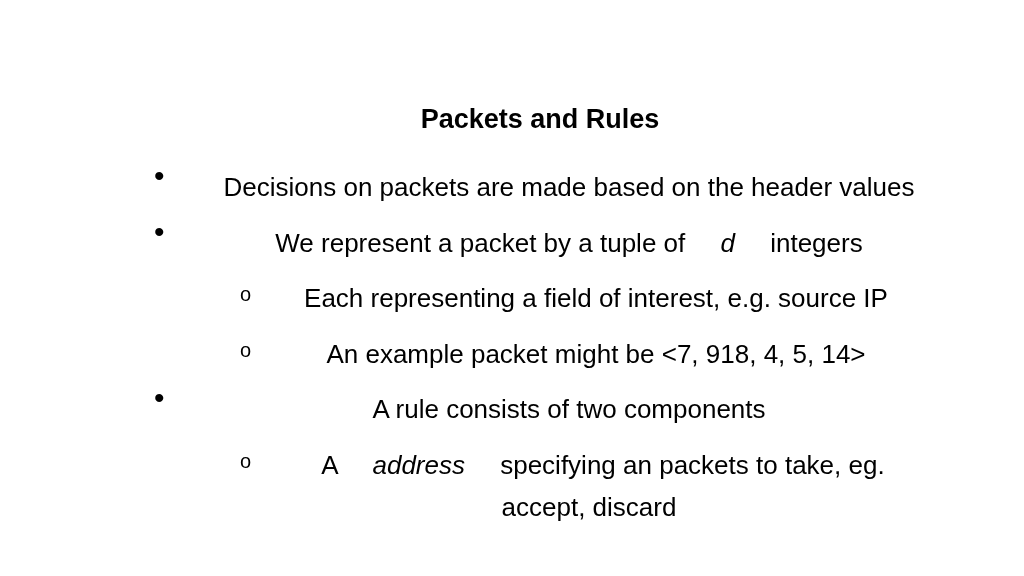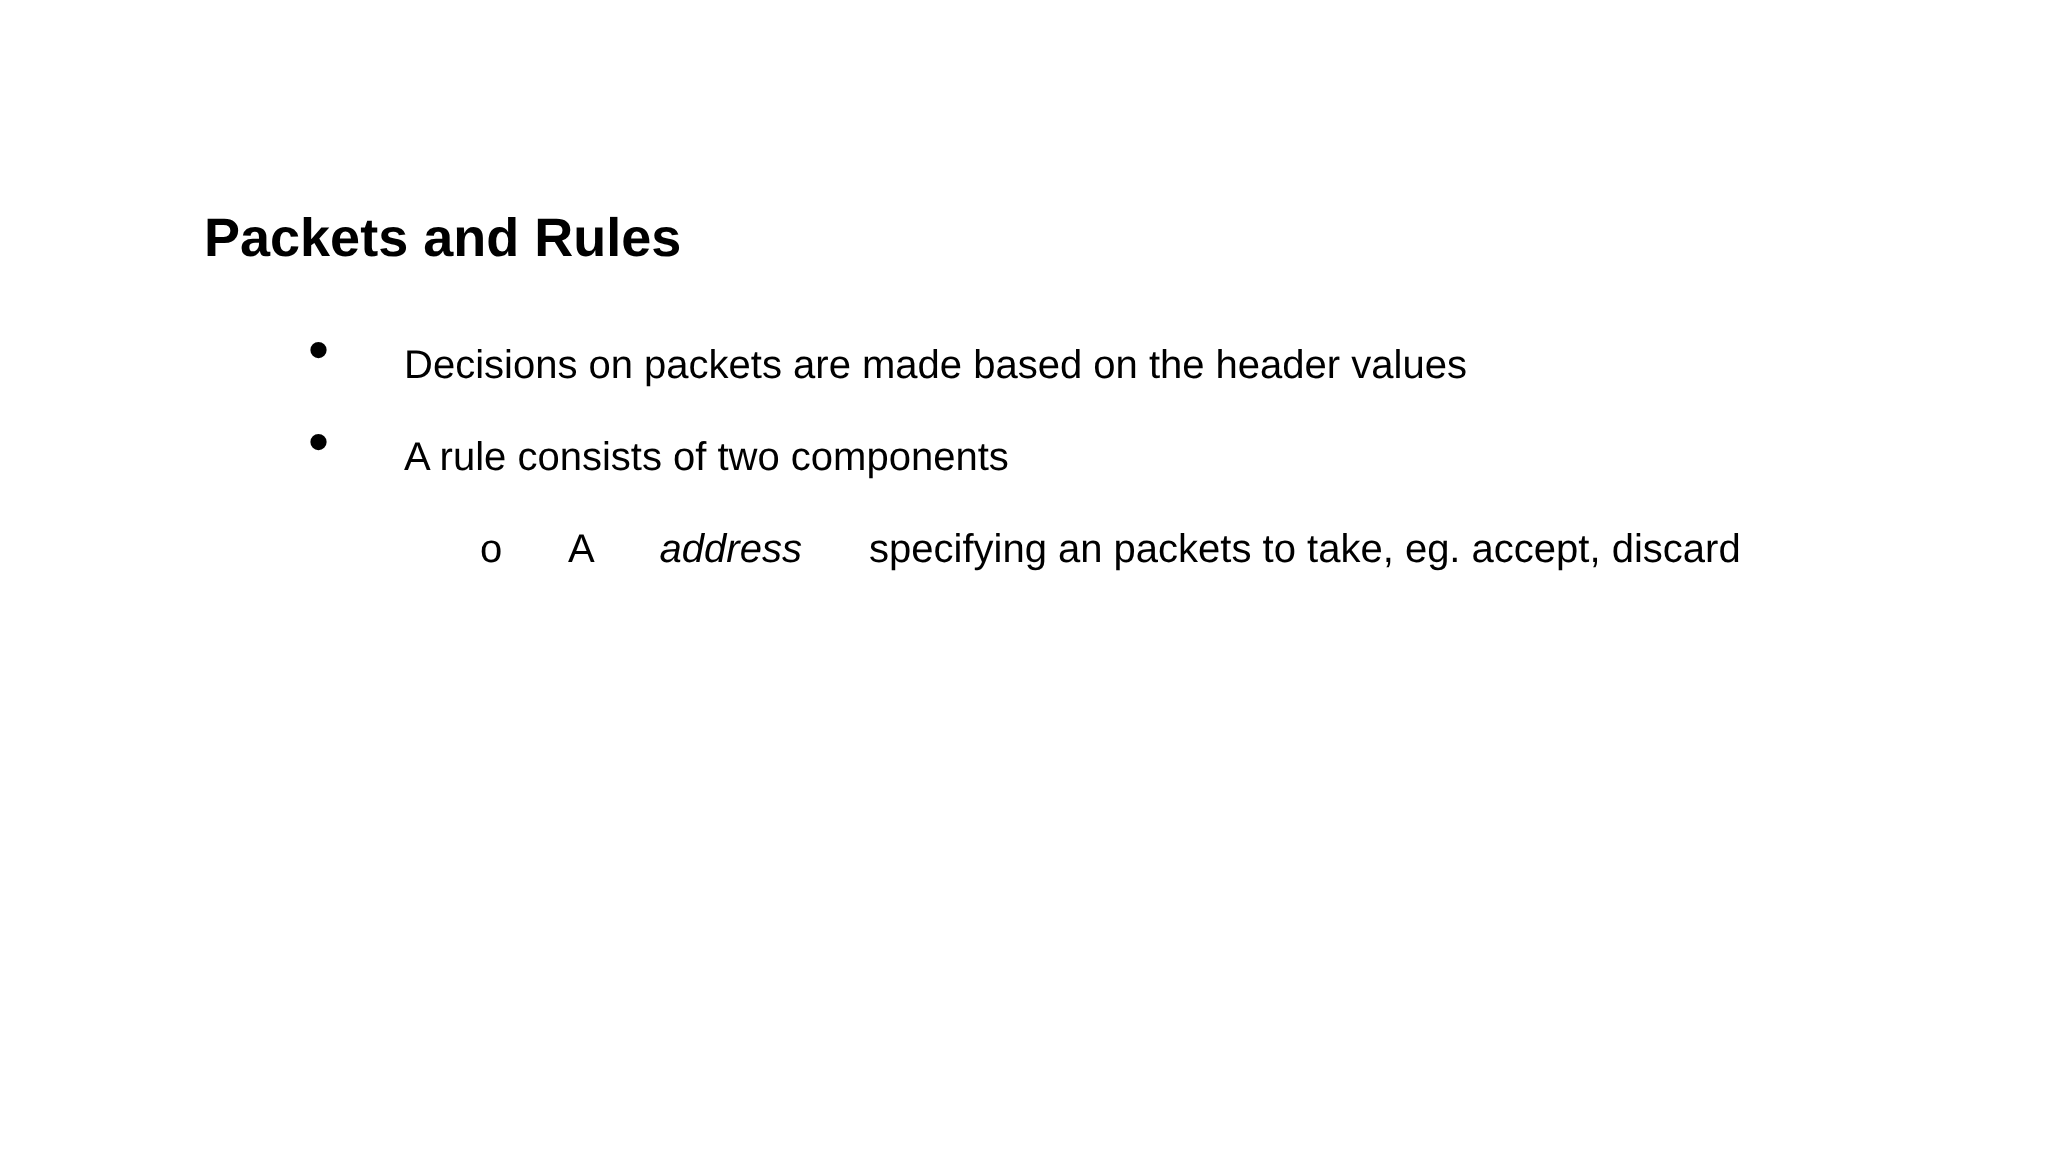--- a/index.html
+++ b/index.html
@@ -1,34 +1,35 @@
 <!DOCTYPE html>
 <html><head>
   <meta charset="utf-8">
   <style>
     * {
       margin: 14px;
       padding: 0;
       box-sizing: border-box;
+      text-align: center;
     }
     body {
       width: 1024px;
       height: 576px;
       background: #ffffff;
       font-family: Arial, Helvetica, sans-serif;
       color: #000000;
       padding: 62px 60px 40px 60px;
     }
     .title {
       font-size: 27px;
       font-weight: bold;
       margin-bottom: 32px;
     }
     .content {
-      font-size: 20px;
+      font-size: 26px;
       line-height: 1.6;
     }
     ul.outer {
       list-style: none;
       padding-left: 32px;
     }
     ul.outer > li {
       position: relative;
       padding-left: 26px;
       margin-bottom: 3px;
@@ -68,19 +69,26 @@
 <h1 class="title">Packets and Rules</h1>
 
 <div class="content">
   <ul class="outer">
     <li>
       <span>Decisions on packets are made based on the header values</span>
       <ul class="inner">
       </ul>
     </li>
     <li>
+      <span>We represent a packet by a tuple of </span><span class="italic">d</span><span> integers</span>
+      <ul class="inner">
+        <li><span>Each representing a field of interest, e.g. source IP</span></li>
+        <li><span>An example packet might be &lt;7, 918, 4, 5, 14&gt;</span></li>
+      </ul>
+    </li>
+    <li>
       <span>A rule consists of two components</span>
       <ul class="inner">
         <li><span>A </span><span class="italic">address</span><span> specifying an packets to take, eg. accept, discard</span></li>
       </ul>
     </li>
   </ul>
 </div>
 
 </body></html>

